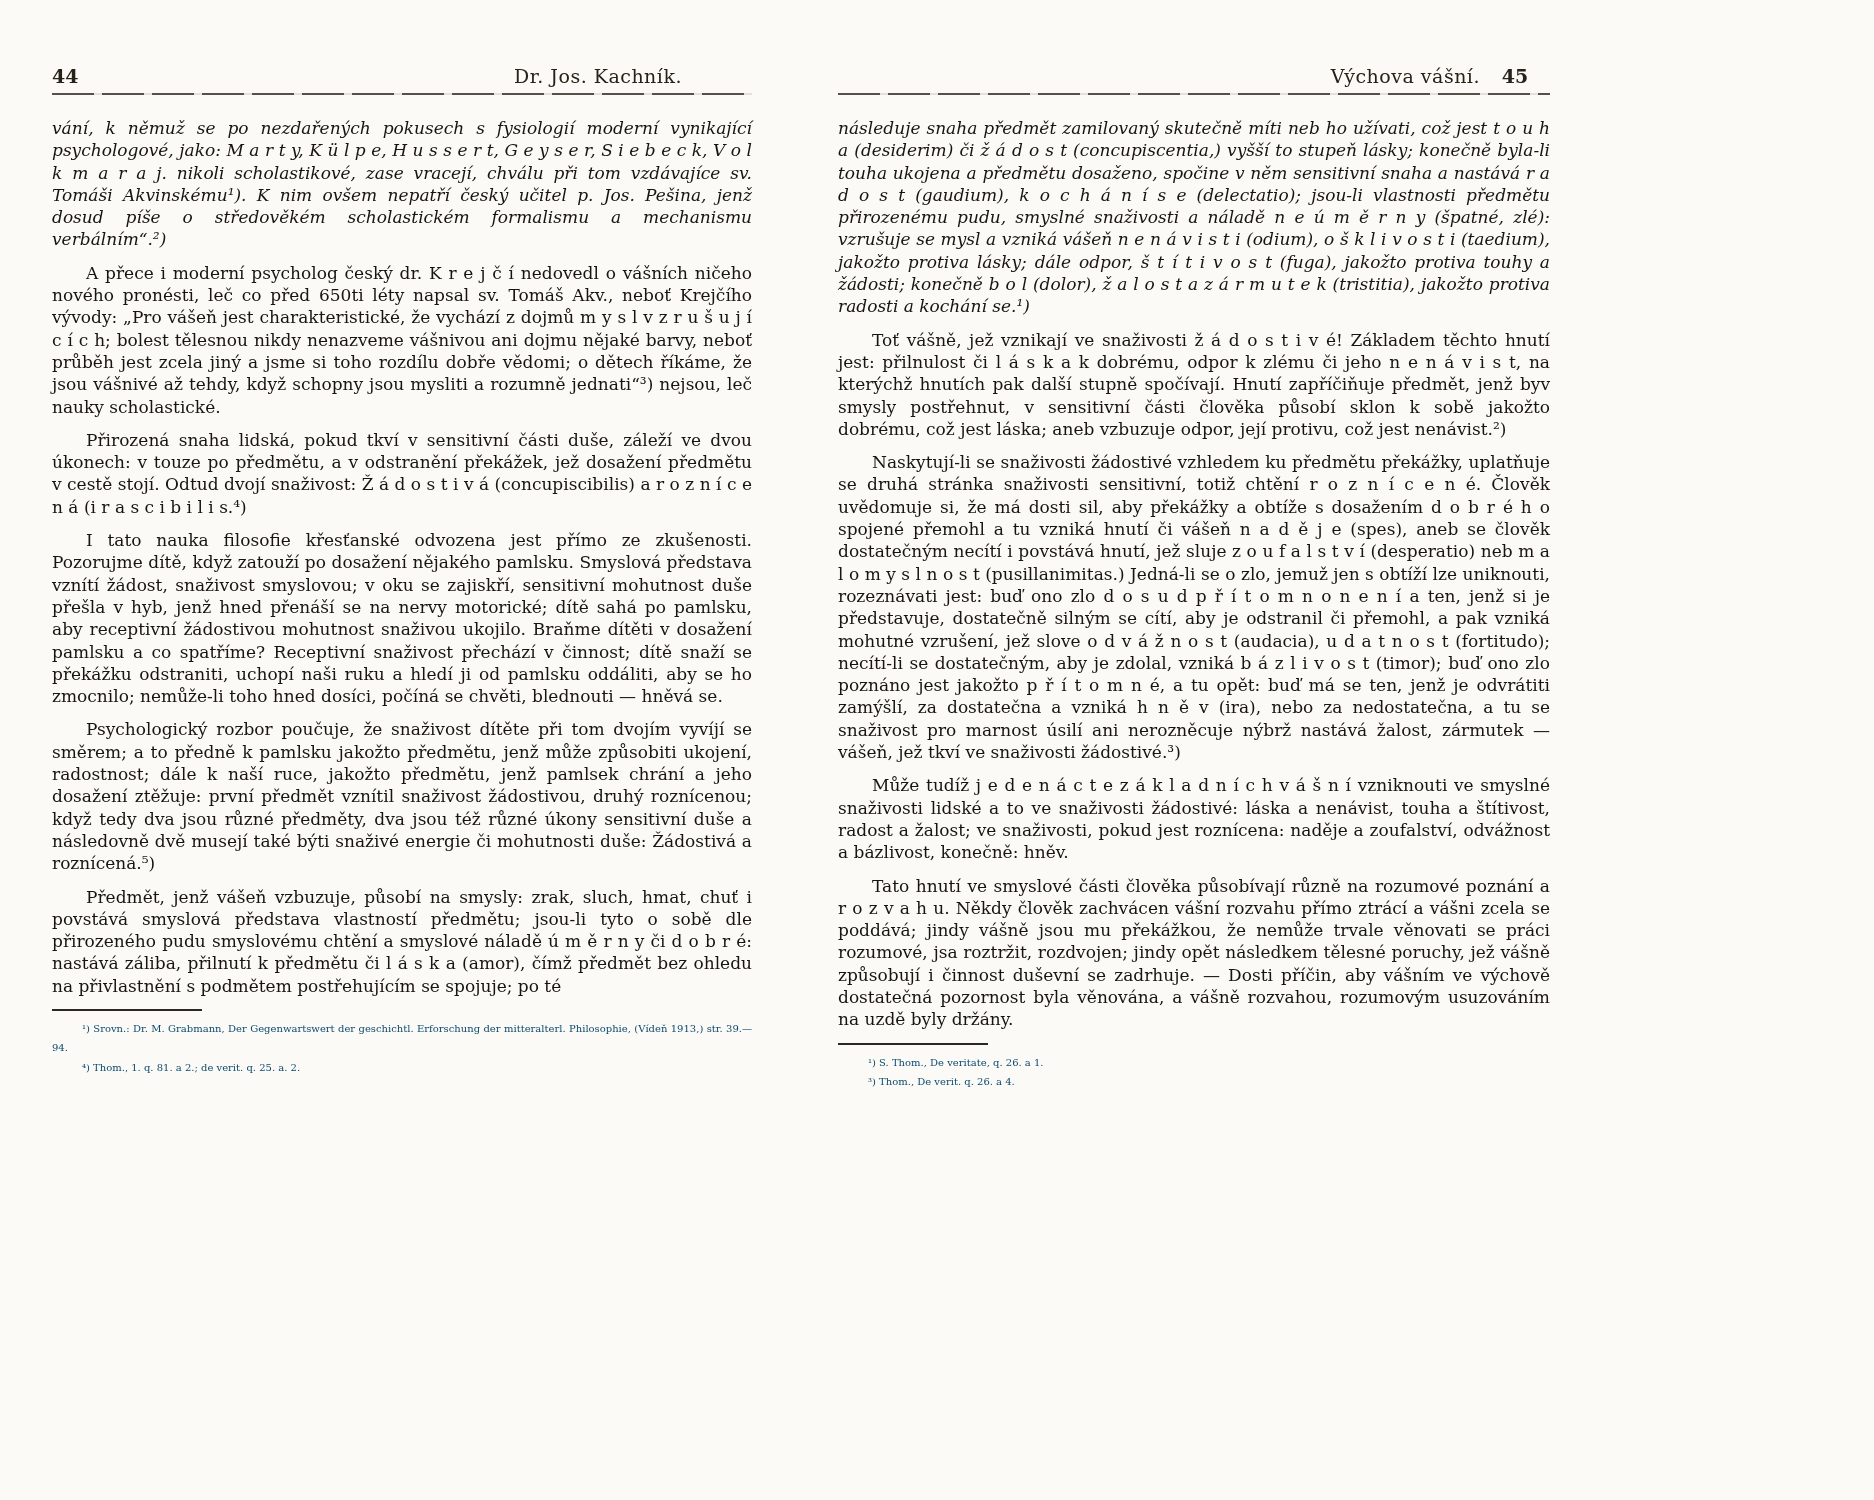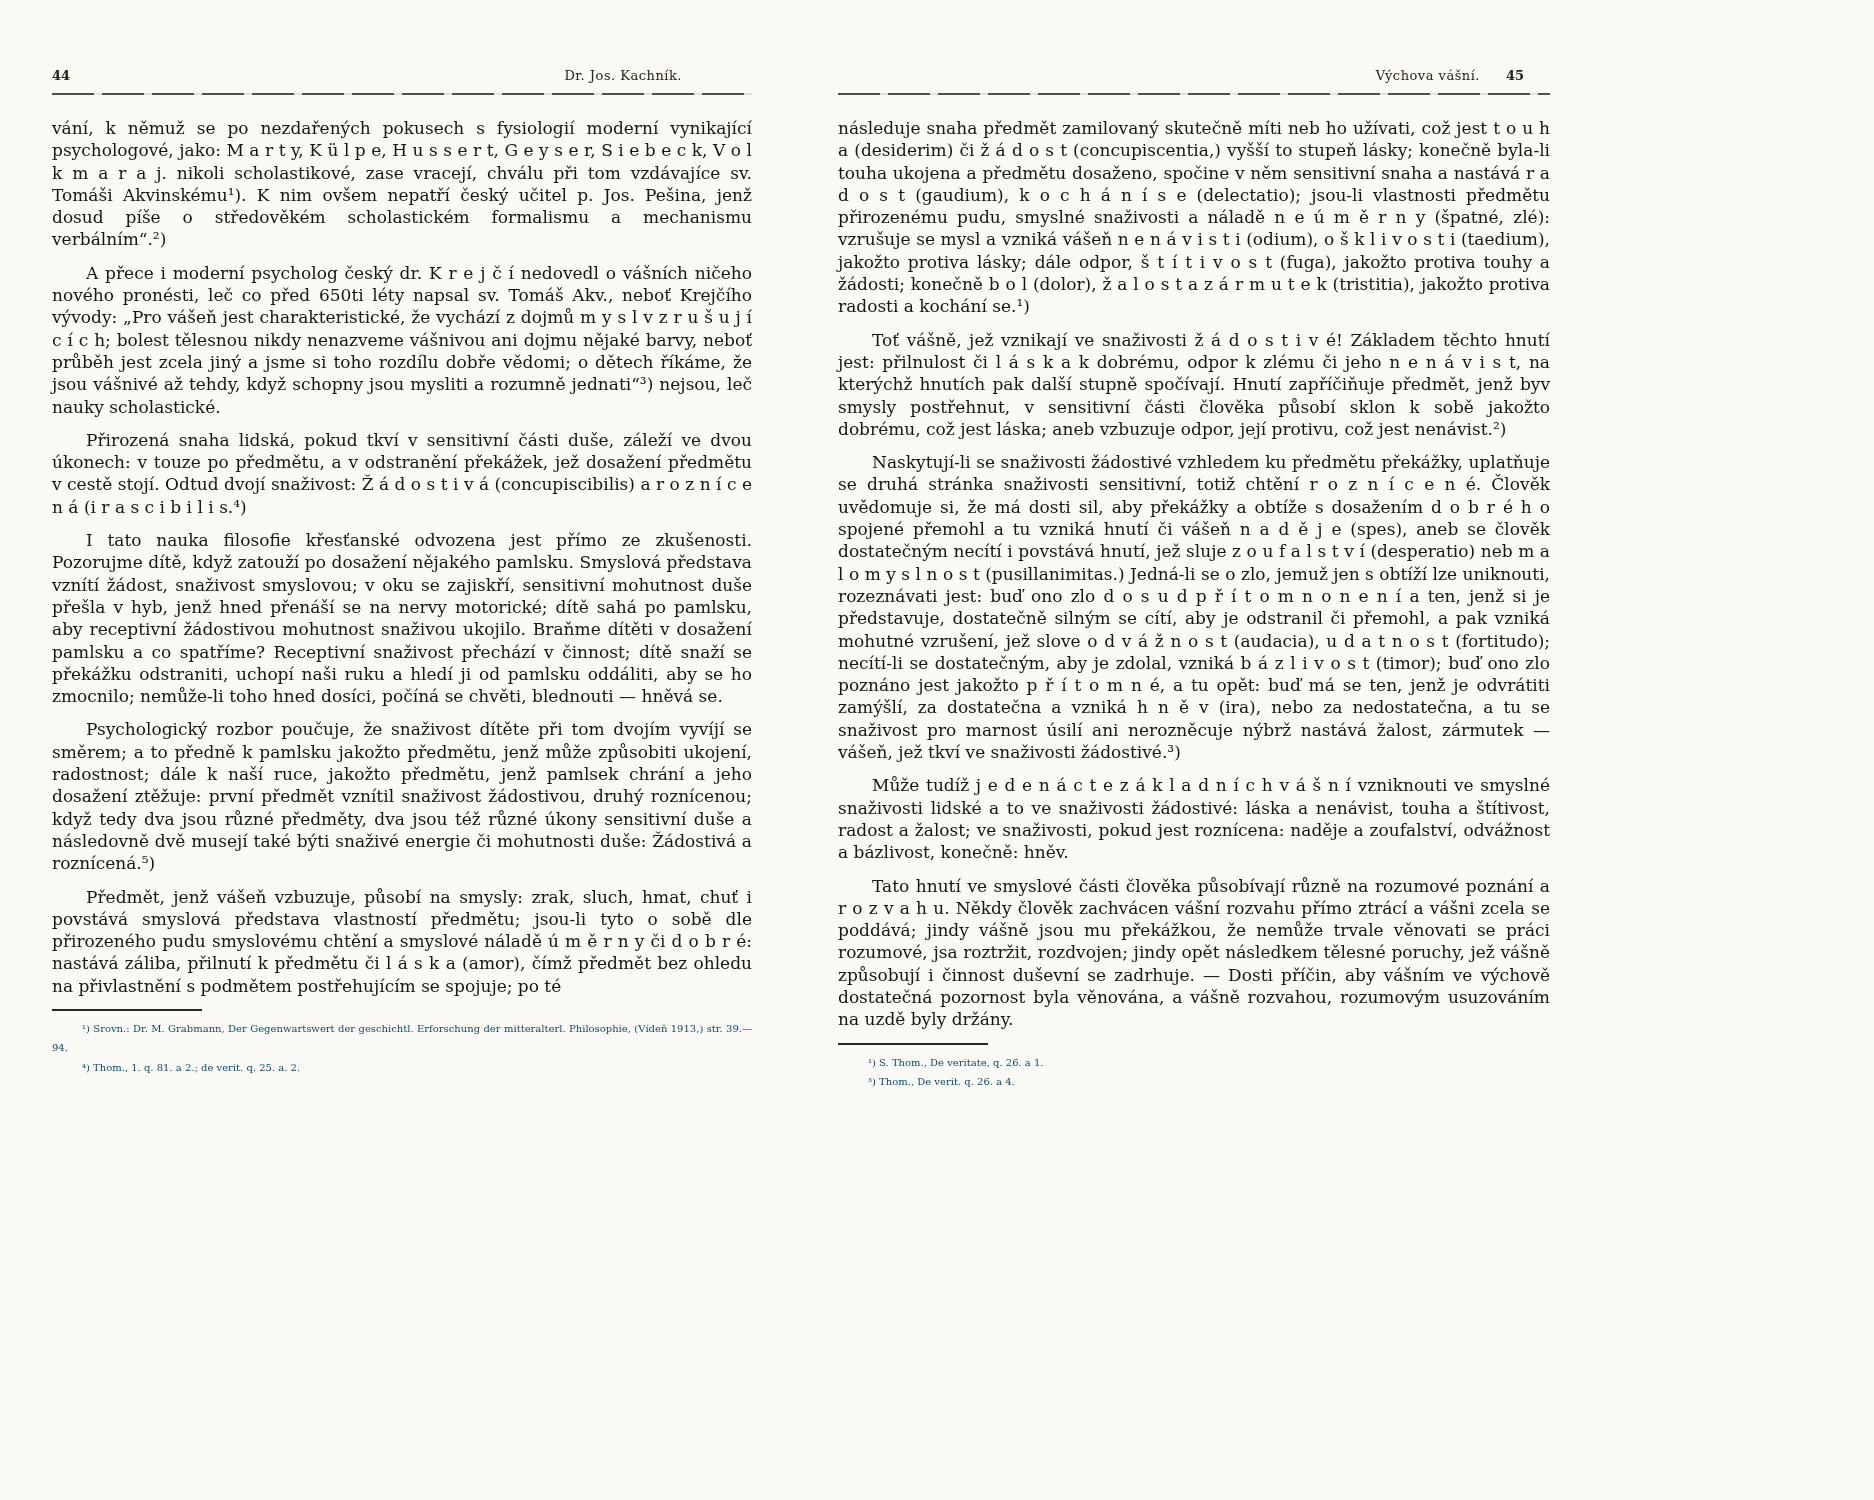--- a/index.html
+++ b/index.html
@@ -9,38 +9,38 @@
     font-family:"DejaVu Serif","Liberation Serif",serif;
     color:#181510;
     -webkit-font-smoothing:antialiased;
   }
   .scan{position:relative;width:1874px;height:1500px;overflow:hidden;background:#fbfaf6;}
   .page{position:absolute;top:66px;}
   .page-left{left:52px;width:700px;}
   .page-right{left:838px;width:712px;}
   .page-header{
     display:grid;grid-template-columns:70px 1fr 70px;align-items:end;
-    font-size:13px;line-height:20px;color:#262217;
+    font-size:19px;line-height:20px;color:#262217;
   }
   .page-header .num{font-weight:700;}
   .page-header .num-left{text-align:left;}
   .page-header .num-right{text-align:center;}
   .page-header .title{text-align:right;letter-spacing:0.5px;}
   .head-rule{
     height:2px;margin-top:7px;
     background:repeating-linear-gradient(90deg,#55504a 0 42px,rgba(85,80,74,0.15) 42px 50px);
   }
   .page-body{
     margin-top:22px;
     font-size:17px;line-height:22.3px;
     text-align:justify;
     hyphens:auto;
   }
   .para{margin:0 0 11px 0;text-indent:34px;}
-  .para.cont{text-indent:0;}
+  .para.cont{text-indent:0;font-style:italic;}
   .footnotes{margin-top:6px;}
   .fn-rule{width:150px;border-top:2px solid #2b2721;margin:12px 0 8px 0;}
   .fn{
     margin:0;
     font-size:10px;line-height:19.5px;
     text-align:justify;text-indent:30px;
     color:#0c4a6e;
   }
 </style>
 </head>

